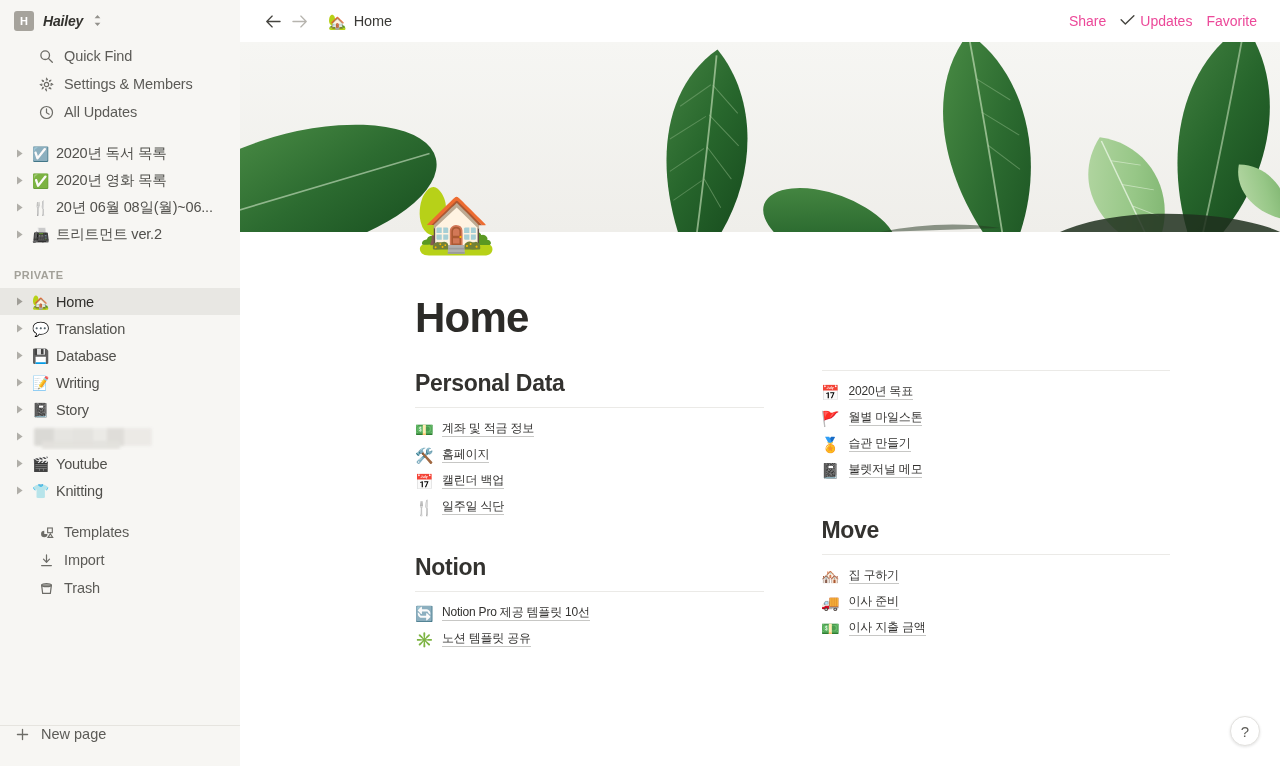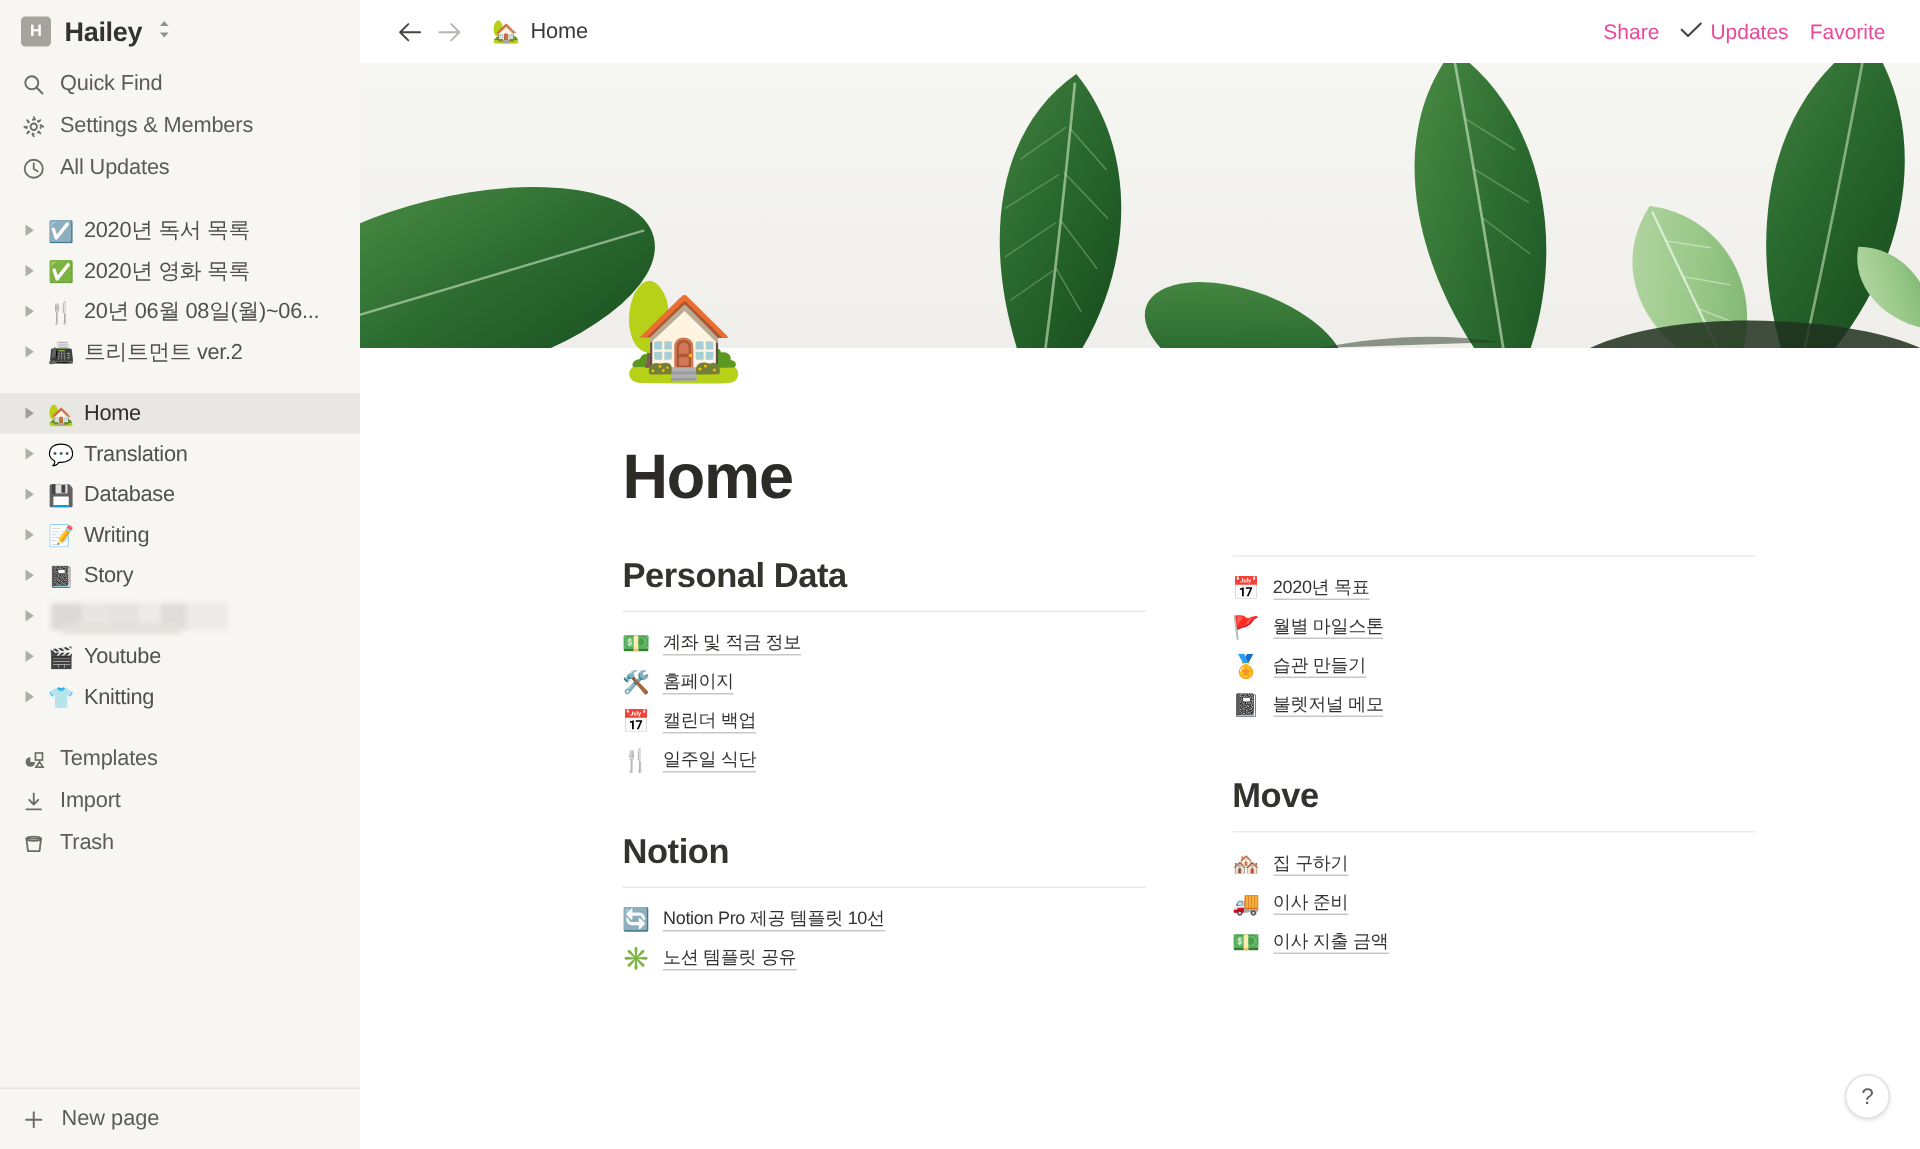--- a/index.html
+++ b/index.html
@@ -26,30 +26,32 @@
     height: 42px; padding: 0 14px;
     gap: 9px;
   }
   .ws-avatar {
     width: 20px; height: 20px; border-radius: 3px;
     background: #a6a39c; color: #ffffff;
     font-size: 11px; font-weight: 700;
     display: flex; align-items: center; justify-content: center;
   }
   .ws-name {
-    font-size: 18px; font-weight: 700; color: #33322e;
+    font-size: 14px; font-weight: 700; color: #33322e;
     letter-spacing: -0.2px;
+    font-style: italic;
   }
   .ws-caret { font-size: 10px; color: #93918c; margin-left: 1px; line-height: 1; }
 
   .sb-row {
     display: flex; align-items: center;
     height: 28px; padding: 0 14px; gap: 9px;
     cursor: pointer;
     white-space: nowrap;
+    margin-left: 24px;
   }
   .sb-row .lbl { font-size: 14.5px; color: #5c5b57; letter-spacing: -0.1px; }
   .sb-ico { width: 17px; height: 17px; display: flex; align-items: center; justify-content: center; flex: 0 0 17px; }
   .sb-ico svg { display: block; }
 
   .sb-section-title {
     font-size: 11px; font-weight: 600; letter-spacing: 0.5px;
     color: #a3a199; padding: 0 14px;
     display: flex; align-items: center; height: 26px;
     text-transform: uppercase;
@@ -88,21 +90,21 @@
   .redacted::after {
     content:""; display:block; position:relative; top:13px; left:8px;
     width: 78px; height: 8px; background: rgba(225,224,220,0.9);
   }
 
   #sidebar-bottom {
     position: absolute; left: 0; bottom: 0; width: 240px;
   }
   .sb-divider { height: 1px; background: #e6e4df; margin: 0; }
   .newpage-row {
-    display: flex; align-items: center; gap: 10px;
+    display: flex; gap: 10px;
     height: 40px; padding: 0 14px; cursor: pointer;
   }
   .newpage-lbl { font-size: 14.5px; color: #5c5b57; }
 
   
   #main {
     flex: 1 1 auto; position: relative; height: 766px;
     background: #ffffff; overflow: hidden;
   }
   #topbar {
@@ -264,20 +266,21 @@
       <span class="tri">
           <svg width="8" height="9" viewBox="0 0 8 9">
             <path d="M1 0.6 L6.6 4.5 L1 8.4 Z" fill="#b0aea8"></path>
           </svg>
         </span>
       <span class="t-emoji">📠</span>
       <span class="t-lbl">트리트먼트 ver.2</span>
     </div>
 
     <div class="sb-gap-md"></div>
+    <div class="sb-section-title">PRIVATE</div>
 
     <div class="tree-row active">
       <span class="tri">
           <svg width="8" height="9" viewBox="0 0 8 9">
             <path d="M1 0.6 L6.6 4.5 L1 8.4 Z" fill="#a09e98"></path>
           </svg>
         </span>
       <span class="t-emoji">🏡</span>
       <span class="t-lbl">Home</span>
     </div>

